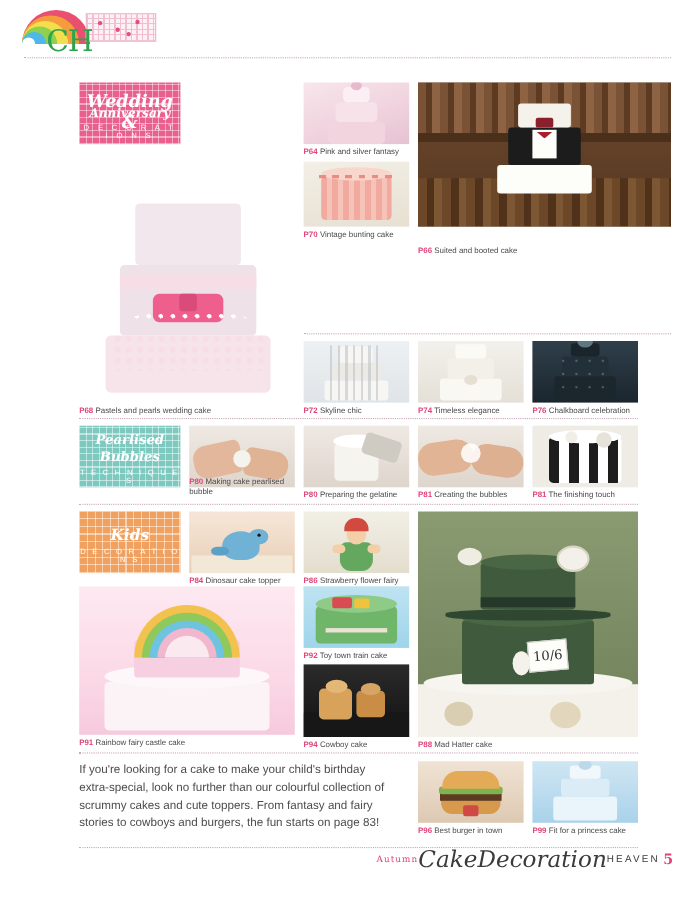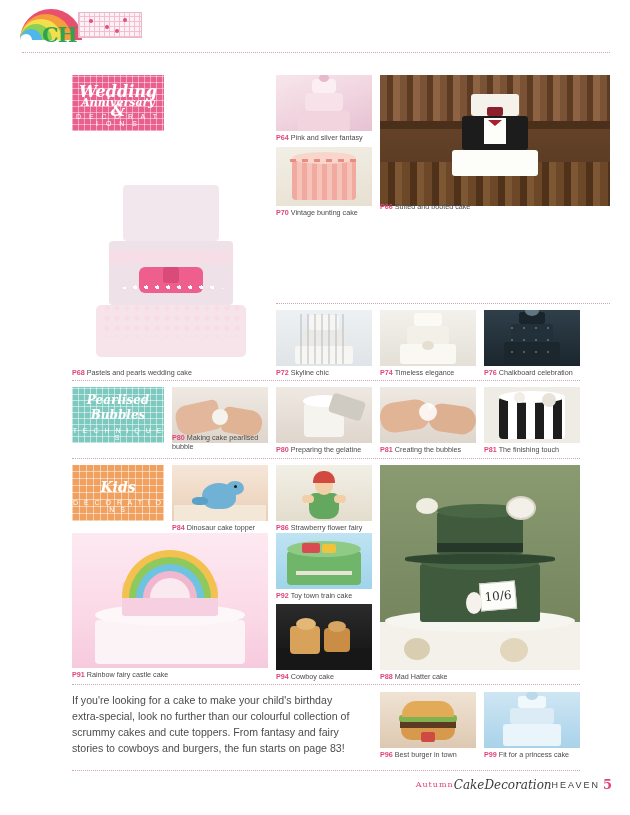--- a/index.html
+++ b/index.html
@@ -17,21 +17,21 @@
   .logo{position:absolute;left:20px;top:8px;width:120px;height:40px;}
   .rainbow{position:absolute;left:0;top:0;width:62px;height:32px;overflow:hidden;}
   .rainbow span{position:absolute;left:0;bottom:0;border-radius:50% 50% 0 0 / 100% 100% 0 0;}
   .r1{width:62px;height:31px;background:#e94f6e;}
   .r2{width:52px;height:26px;background:#f59d3c;left:5px;}
   .r3{width:42px;height:21px;background:#f3df4d;left:10px;}
   .r4{width:32px;height:16px;background:#8fd14f;left:15px;}
   .r5{width:22px;height:11px;background:#4fb8e8;left:20px;}
   .r6{width:12px;height:6px;background:#ffffff;left:25px;}
   .logo-text{position:absolute;left:22px;top:14px;font-family:"DejaVu Serif",serif;
-    font-size:21px;font-weight:bold;color:#2fa34e;letter-spacing:-1px;}
+    font-size:27px;font-weight:normal;color:#2fa34e;letter-spacing:-1px;}
   .logo-grid{position:absolute;left:58px;top:4px;width:62px;height:24px;
     background:
       repeating-linear-gradient(0deg, #f2bfd0 0 1px, transparent 1px 5px),
       repeating-linear-gradient(90deg, #f2bfd0 0 1px, transparent 1px 5px),
       #fdf1f5;
     border:1px solid #eab6c9;}
   .logo-dot{position:absolute;width:4px;height:4px;border-radius:50%;background:#e0507a;}
 
   
   .dotrule{position:absolute;border-top:1px dotted #c9a7b5;}
@@ -63,21 +63,21 @@
       #f0a15f;}
   .tag .t1{position:absolute;left:0;right:0;text-align:center;font-family:"DejaVu Serif",serif;
     font-style:italic;font-weight:bold;color:#fff;}
   .tag .t2{position:absolute;left:0;right:0;text-align:center;font-size:7px;
     letter-spacing:3px;color:#fff;}
 
   
   .footer{position:absolute;right:18px;bottom:22px;text-align:right;}
   .f-autumn{font-family:"DejaVu Serif",serif;font-size:8px;color:#e2447a;
     letter-spacing:1px;vertical-align:middle;}
-  .f-cake{font-family:"DejaVu Serif",serif;font-style:italic;font-size:12px;
+  .f-cake{font-family:"DejaVu Serif",serif;font-style:italic;font-size:21px;
     color:#3b3b3b;vertical-align:middle;}
   .f-heaven{font-family:"Liberation Sans",sans-serif;font-size:9px;color:#3b3b3b;
     letter-spacing:2px;vertical-align:middle;}
   .f-num{font-family:"DejaVu Serif",serif;font-size:13px;font-weight:bold;color:#e2447a;
     vertical-align:middle;margin-left:3px;}
 
   
   .shot{position:absolute;inset:0;}
   .c-ctr{position:absolute;left:50%;transform:translateX(-50%);}
 
@@ -164,21 +164,21 @@
       <div style="position:absolute;left:0;top:46px;right:0;height:8px;background:#4a2f1b;"></div>
       <div style="position:absolute;left:0;bottom:0;right:0;height:44px;background:repeating-linear-gradient(90deg,#6d4828 0 8px,#4f3219 8px 15px,#7d5733 15px 22px);"></div>
       <div class="c-ctr" style="bottom:30px;width:86px;height:26px;background:#fdfdfa;border-radius:3px;"></div>
       <div class="c-ctr" style="bottom:56px;width:66px;height:34px;background:#1c1c1c;border-radius:3px;"></div>
       <div class="c-ctr" style="bottom:62px;width:22px;height:26px;background:#fdfdfa;"></div>
       <div class="c-ctr" style="bottom:80px;width:14px;height:6px;background:#a81f2d;clip-path:polygon(0 0,100% 0,50% 100%);"></div>
       <div class="c-ctr" style="bottom:90px;width:48px;height:22px;background:#f4f2ea;border-radius:3px;"></div>
       <div class="c-ctr" style="bottom:90px;width:16px;height:9px;background:#8b1f2b;border-radius:2px;"></div>
     </div>
   </div>
-  <div class="cap" style="left:380px;top:203px">
+  <div class="cap" style="left:380px;top:224px">
     <span class="pg">P66</span> <span>Suited and booted cake</span>
   </div>
 
   <div class="ph p-bunt" style="left:276px;top:147px;width:96px;height:59px">
     <div class="shot">
       <div class="c-ctr" style="bottom:6px;width:64px;height:40px;border-radius:4px;background:repeating-linear-gradient(90deg,#f2a9a0 0 5px,#f6c3b9 5px 10px);"></div>
       <div class="c-ctr oval" style="bottom:42px;width:64px;height:12px;background:#f8d6cb;"></div>
       <div style="position:absolute;left:14px;top:12px;width:68px;height:10px;
         background:repeating-linear-gradient(90deg,#e98d82 0 6px,transparent 6px 12px);
         clip-path:polygon(0 0,100% 0,100% 30%,0 30%);"></div>

